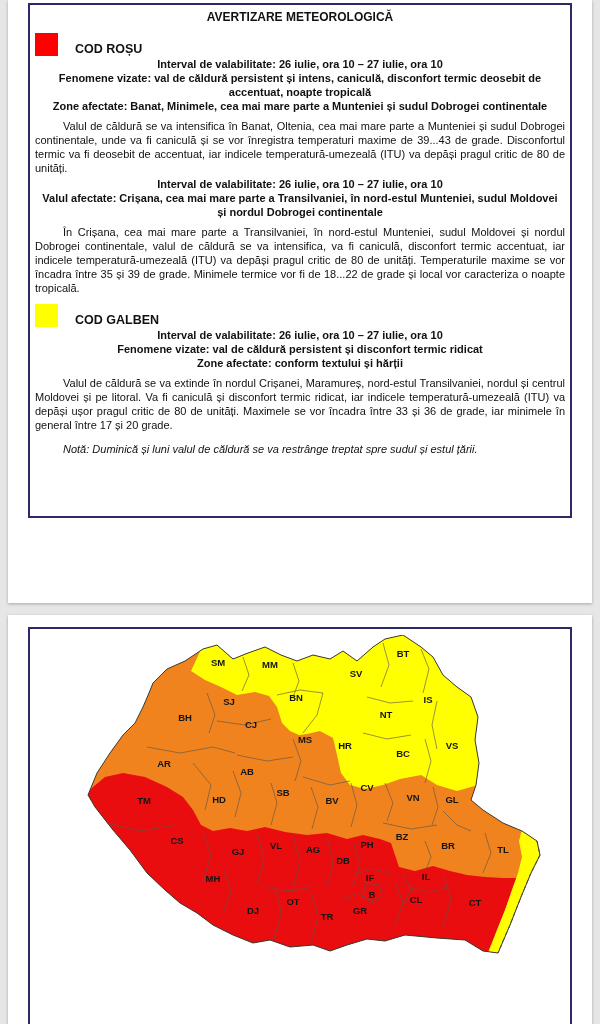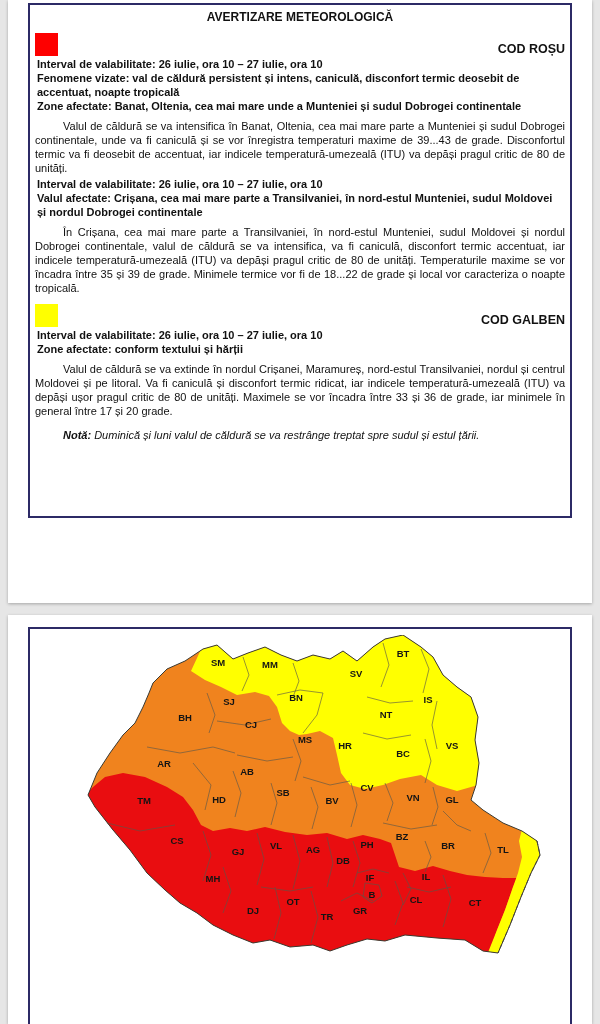--- a/index.html
+++ b/index.html
@@ -15,30 +15,30 @@
   }
   #page1{top:0;height:603px;}
   #page2{top:615px;height:409px;overflow:hidden;}
   .docbox{
     position:absolute;left:20px;top:3px;width:544px;height:515px;
     box-sizing:border-box;border:2px solid #2c2a66;
     padding:3px 5px;overflow:hidden;
     color:#111;font-size:11px;line-height:14px;
   }
   .doc-title{text-align:center;font-weight:bold;font-size:12px;margin:2px 0 2px 0;}
-  .code-row{display:flex;justify-content:space-between;align-items:flex-end;margin-top:9px;margin-bottom:1px;gap:14px;}
+  .code-row{display:flex;justify-content:flex-start;align-items:flex-end;margin-top:9px;margin-bottom:1px;gap:14px;}
   .code-square{width:23px;height:23px;display:inline-block;margin-right:3px;}
   .code-label{font-weight:bold;font-size:12.5px;line-height:13px;}
-  .hline{text-align:left;font-weight:bold;margin:0 2px;}
+  .hline{text-align:center;font-weight:bold;margin:0 2px;}
   .para{
     text-align:justify;text-indent:28px;margin:6px 0 2px 0;
   }
   .para.tight{margin-top:0;}
   .note-line{margin-top:10px;text-indent:28px;font-style:italic;}
-  .note-label{font-weight:bold;}
+  .note-label{font-weight:normal;}
   .mapbox{
     position:absolute;left:20px;top:12px;width:544px;height:430px;
     box-sizing:border-box;border:2px solid #2c2a66;background:#fff;
   }
   #ro-map{position:absolute;left:55px;top:6px;}
   .county-label{font-family:"Liberation Sans",sans-serif;font-weight:bold;font-size:9.5px;fill:#141414;text-anchor:middle;}
   .boundaries{fill:none;stroke:#5a564a;stroke-width:.7;opacity:.9;}
   .outline{fill:none;stroke:#3a3a33;stroke-width:1;}
   .seadash{fill:none;stroke:#444;stroke-width:.9;stroke-dasharray:4 3;}
 </style>
@@ -49,32 +49,33 @@
   <div class="docbox">
 
     <div class="doc-title">AVERTIZARE METEOROLOGICĂ</div>
 
     <div class="code-row">
       <span class="code-square" style="background-color: rgb(254, 0, 0);"></span>
       <span class="code-label">COD ROȘU</span>
     </div>
     <div class="hline">Interval de valabilitate: 26 iulie, ora 10 – 27 iulie, ora 10</div>
     <div class="hline">Fenomene vizate: val de căldură persistent și intens, caniculă, disconfort termic deosebit de accentuat, noapte tropicală</div>
-    <div class="hline">Zone afectate: Banat, Oltenia, cea mai mare unde a Munteniei și sudul Dobrogei continentale</div>
+    <div class="hline">Zone afectate: Banat, Minimele, cea mai mare parte a Munteniei și sudul Dobrogei continentale</div>
     <p class="para">Valul de căldură se va intensifica în Banat, Oltenia, cea mai mare parte a Munteniei și sudul Dobrogei continentale, unde va fi caniculă și se vor înregistra temperaturi maxime de 39...43 de grade. Disconfortul termic va fi deosebit de accentuat, iar indicele temperatură-umezeală (ITU) va depăși pragul critic de 80 de unități.</p>
 
     <div class="hline">Interval de valabilitate: 26 iulie, ora 10 – 27 iulie, ora 10</div>
     <div class="hline">Valul afectate: Crișana, cea mai mare parte a Transilvaniei, în nord-estul Munteniei, sudul Moldovei și nordul Dobrogei continentale</div>
     <p class="para">În Crișana, cea mai mare parte a Transilvaniei, în nord-estul Munteniei, sudul Moldovei și nordul Dobrogei continentale, valul de căldură se va intensifica, va fi caniculă, disconfort termic accentuat, iar indicele temperatură-umezeală (ITU) va depăși pragul critic de 80 de unități. Temperaturile maxime se vor încadra între 35 și 39 de grade. Minimele termice vor fi de 18...22 de grade și local vor caracteriza o noapte tropicală.</p>
 
     <div class="code-row">
       <span class="code-square" style="background-color: rgb(255, 255, 0);"></span>
       <span class="code-label">COD GALBEN</span>
     </div>
     <div class="hline">Interval de valabilitate: 26 iulie, ora 10 – 27 iulie, ora 10</div>
+    <div class="hline">Fenomene vizate: val de căldură persistent și disconfort termic ridicat</div>
     <div class="hline">Zone afectate: conform textului și hărții</div>
     <p class="para">Valul de căldură se va extinde în nordul Crișanei, Maramureș, nord-estul Transilvaniei, nordul și centrul Moldovei și pe litoral. Va fi caniculă și disconfort termic ridicat, iar indicele temperatură-umezeală (ITU) va depăși ușor pragul critic de 80 de unități. Maximele se vor încadra între 33 și 36 de grade, iar minimele în general între 17 și 20 grade.</p>
 
     <div class="note-line"><span class="note-label">Notă:</span>
       <span>Duminică și luni valul de căldură se va restrânge treptat spre sudul și estul țării.</span></div>
   </div>
 </div>
 
 <div class="page" id="page2">
   <div class="mapbox">

